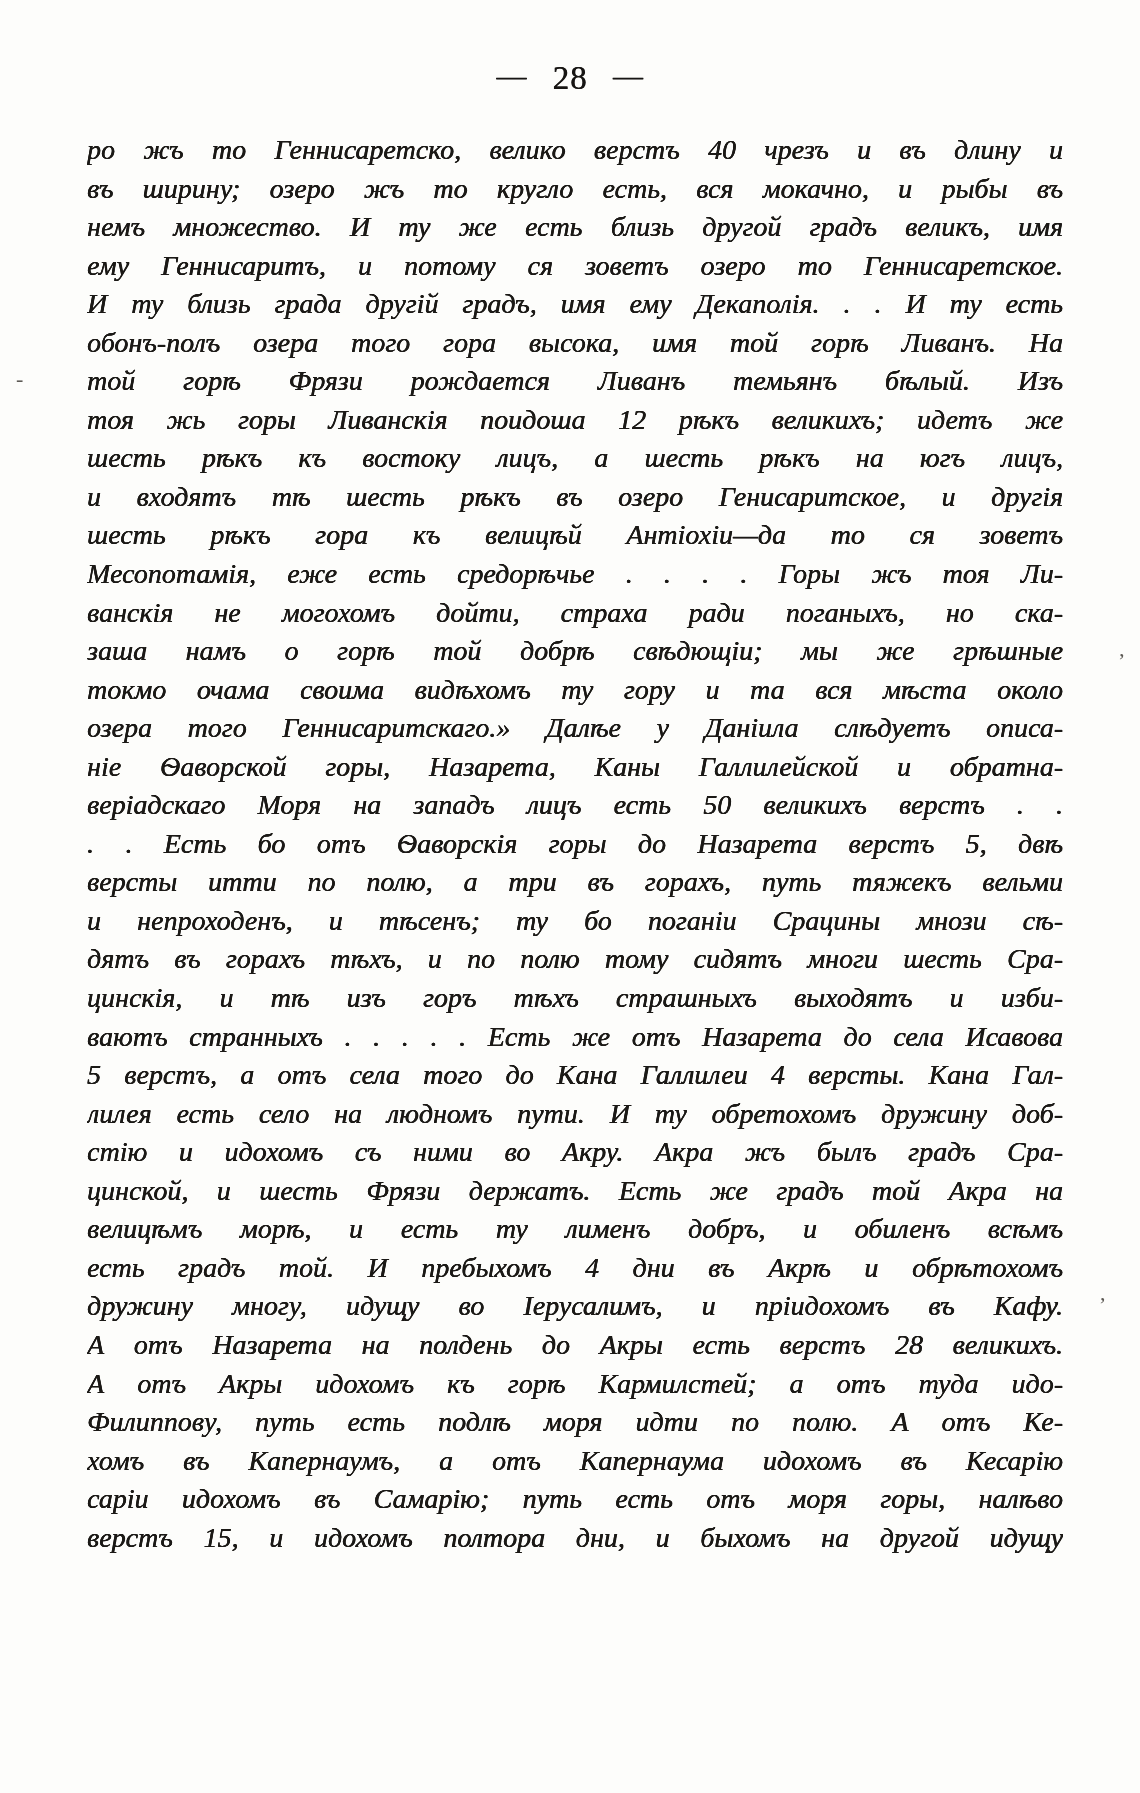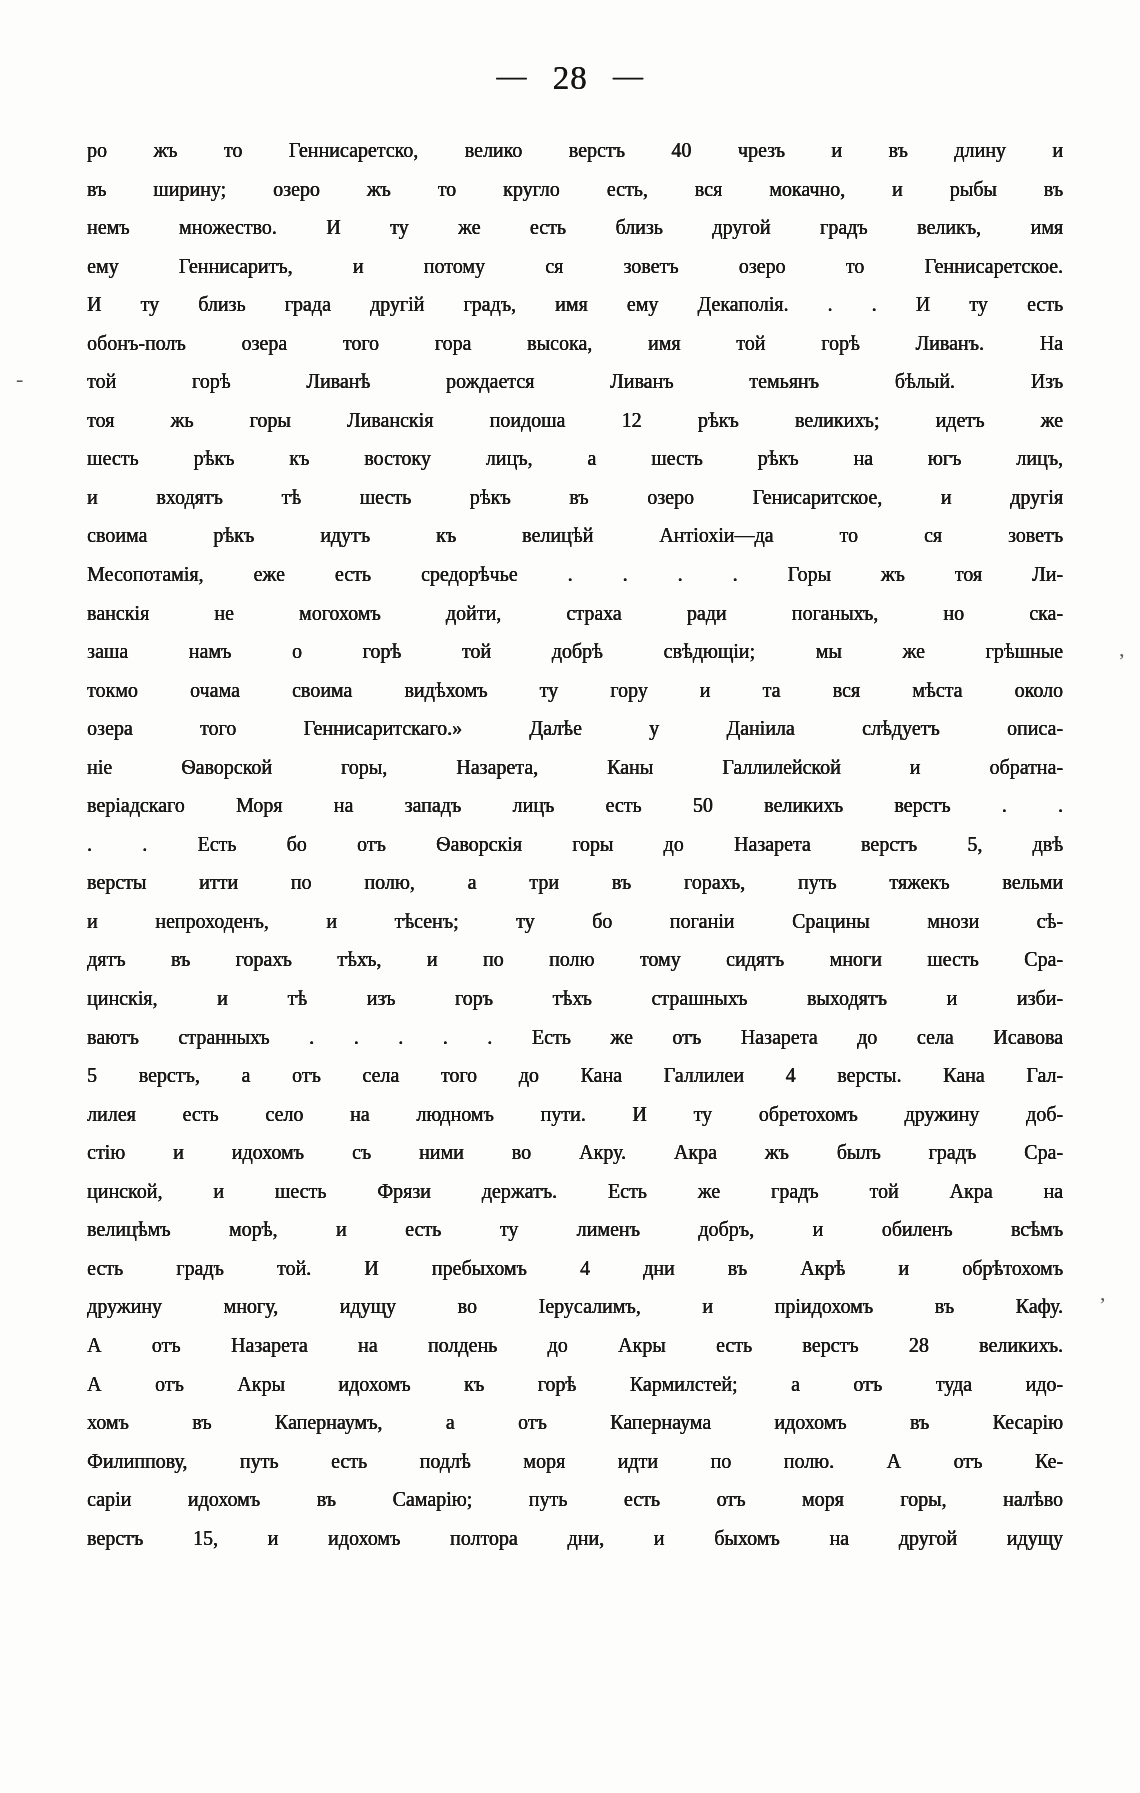--- a/index.html
+++ b/index.html
@@ -32,28 +32,29 @@
     position: relative;
     top: -3px;
     font-size: 30px;
   }
   .text-block {
     margin: 34px auto 0 auto;
     width: 976px;
     margin-left: 87px;
   }
   .line {
-    font-size: 20px;
+    font-size: 28px;
     line-height: 38.55px;
     height: 38.55px;
     white-space: normal;
     text-align: justify;
     text-align-last: justify;
     overflow: hidden;
     text-shadow: 0.35px 0 0 currentColor, 0 0.25px 0 currentColor;
+    font-style: italic;
   }
   .speck {
     position: absolute;
     font-size: 22px;
     color: #5d5a55;
     text-shadow: none;
   }
 </style>
 </head>
 <body>
@@ -66,25 +67,25 @@
     <span class="dash">—</span>
   </div>
 
   <div class="text-block">
       <div class="line">ро жъ то Геннисаретско, велико верстъ 40 чрезъ и въ длину и</div>
       <div class="line">въ ширину; озеро жъ то кругло есть, вся мокачно, и рыбы въ</div>
       <div class="line">немъ множество. И ту же есть близь другой градъ великъ, имя</div>
       <div class="line">ему Геннисаритъ, и потому ся зоветъ озеро то Геннисаретское.</div>
       <div class="line">И ту близь града другій градъ, имя ему Декаполія. . . И ту есть</div>
       <div class="line">обонъ-полъ озера того гора высока, имя той горѣ Ливанъ. На</div>
-      <div class="line">той горѣ Ливанѣ рождается Ливанъ темьянъ бѣлый. Изъ</div>
+      <div class="line">той горѣ Фрязи рождается Ливанъ темьянъ бѣлый. Изъ</div>
       <div class="line">тоя жь горы Ливанскія поидоша 12 рѣкъ великихъ; идетъ же</div>
       <div class="line">шесть рѣкъ къ востоку лицъ, а шесть рѣкъ на югъ лицъ,</div>
       <div class="line">и входятъ тѣ шесть рѣкъ въ озеро Генисаритское, и другія</div>
-      <div class="line">своима рѣкъ идутъ къ велицѣй Антіохіи—да то ся зоветъ</div>
+      <div class="line">шесть рѣкъ гора къ велицѣй Антіохіи—да то ся зоветъ</div>
       <div class="line">Месопотамія, еже есть средорѣчье . . . . Горы жъ тоя Ли-</div>
       <div class="line">ванскія не могохомъ дойти, страха ради поганыхъ, но ска-</div>
       <div class="line">заша намъ о горѣ той добрѣ свѣдющіи; мы же грѣшные</div>
       <div class="line">токмо очама своима видѣхомъ ту гору и та вся мѣста около</div>
       <div class="line">озера того Геннисаритскаго.» Далѣе у Даніила слѣдуетъ описа-</div>
       <div class="line">ніе Ѳаворской горы, Назарета, Каны Галлилейской и обратна-</div>
       <div class="line">веріадскаго Моря на западъ лицъ есть 50 великихъ верстъ . .</div>
       <div class="line">. . Есть бо отъ Ѳаворскія горы до Назарета верстъ 5, двѣ</div>
       <div class="line">версты итти по полю, а три въ горахъ, путь тяжекъ вельми</div>
       <div class="line">и непроходенъ, и тѣсенъ; ту бо поганіи Срацины мнози сѣ-</div>
@@ -93,22 +94,22 @@
       <div class="line">ваютъ странныхъ . . . . . Есть же отъ Назарета до села Исавова</div>
       <div class="line">5 верстъ, а отъ села того до Кана Галлилеи 4 версты. Кана Гал-</div>
       <div class="line">лилея есть село на людномъ пути. И ту обретохомъ дружину доб-</div>
       <div class="line">стію и идохомъ съ ними во Акру. Акра жъ былъ градъ Сра-</div>
       <div class="line">цинской, и шесть Фрязи держатъ. Есть же градъ той Акра на</div>
       <div class="line">велицѣмъ морѣ, и есть ту лименъ добръ, и обиленъ всѣмъ</div>
       <div class="line">есть градъ той. И пребыхомъ 4 дни въ Акрѣ и обрѣтохомъ</div>
       <div class="line">дружину многу, идущу во Іерусалимъ, и пріидохомъ въ Кафу.</div>
       <div class="line">А отъ Назарета на полдень до Акры есть верстъ 28 великихъ.</div>
       <div class="line">А отъ Акры идохомъ къ горѣ Кармилстей; а отъ туда идо-</div>
+      <div class="line">Филиппову, путь есть подлѣ моря идти по полю. А отъ Ке-</div>
       <div class="line">хомъ въ Капернаумъ, а отъ Капернаума идохомъ въ Кесарію</div>
-      <div class="line">Филиппову, путь есть подлѣ моря идти по полю. А отъ Ке-</div>
       <div class="line">саріи идохомъ въ Самарію; путь есть отъ моря горы, налѣво</div>
       <div class="line">верстъ 15, и идохомъ полтора дни, и быхомъ на другой идущу</div>
     </div>
 
 </div>
 
 <span class="speck" style="left: 16px; top: 366px;">-</span>
 <span class="speck" style="left: 1118px; top: 648px;">’</span>
 <span class="speck" style="left: 1100px; top: 1280px;">,</span>
 

